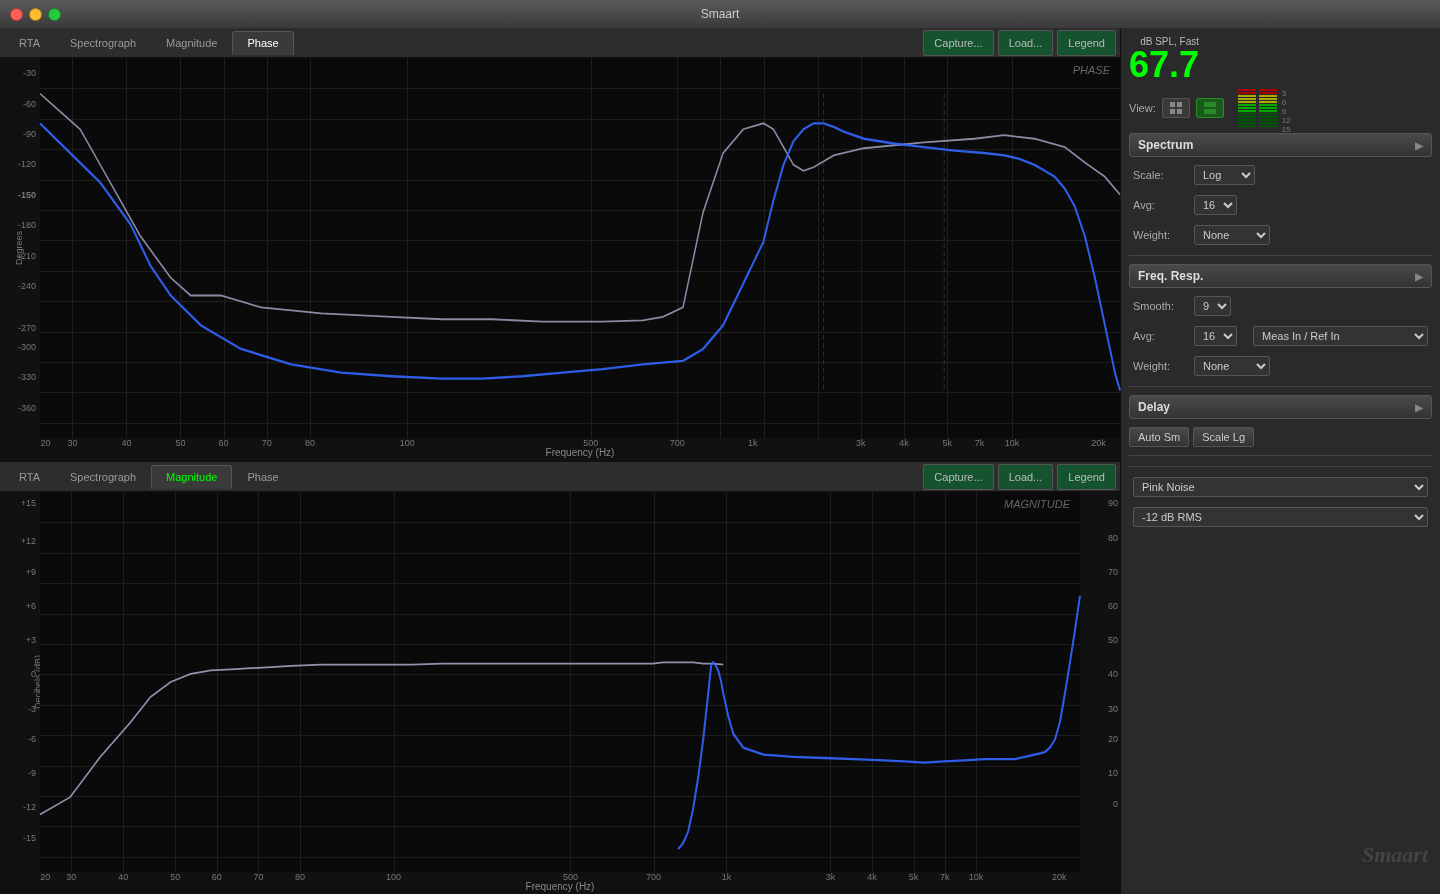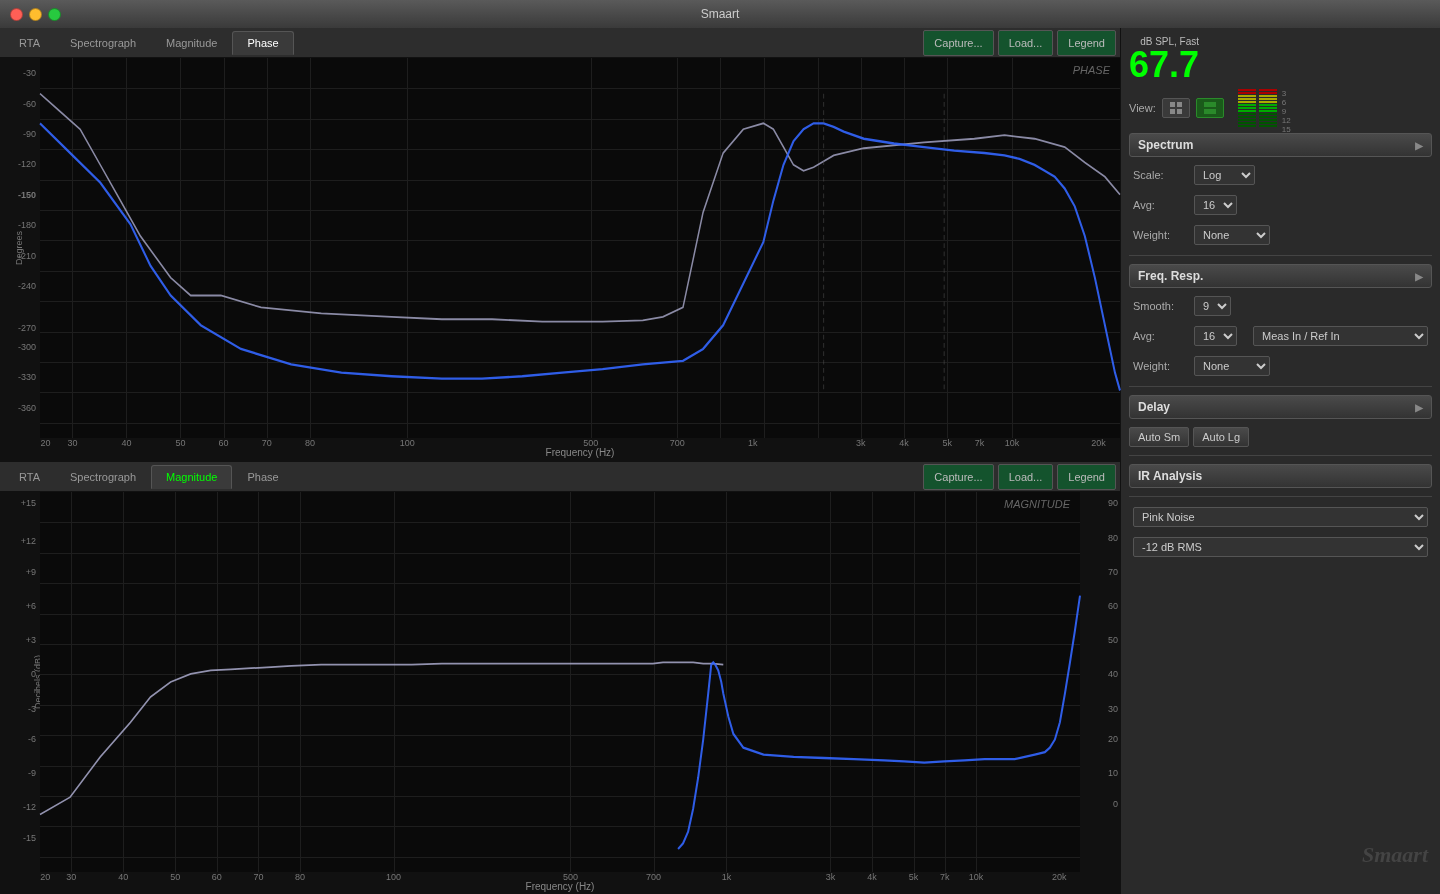--- a/index.html
+++ b/index.html
@@ -667,28 +667,25 @@
     <div class="panel-divider"></div>
 
     <div style="display:flex;align-items:center;justify-content:space-between;">
       <div class="section-header" style="flex:1;">
         <span>Delay</span>
         <span class="section-arrow">▶</span>
       </div>
     </div>
     <div style="display:flex;gap:4px;margin-top:2px;">
       <button class="delay-btn">Auto Sm</button>
-      <button class="delay-btn">Auto Lg</button>
+      <button class="delay-btn">Scale Lg</button>
     </div>
 
     <div class="panel-divider"></div>
 
-    <div class="section-header">
-      <span>IR Analysis</span>
-    </div>
 
     <div class="panel-divider"></div>
 
     <div class="control-row">
       <select class="control-select control-select-wide">
         <option>Pink Noise</option>
         <option>White Noise</option>
         <option>Sine</option>
       </select>
     </div>

